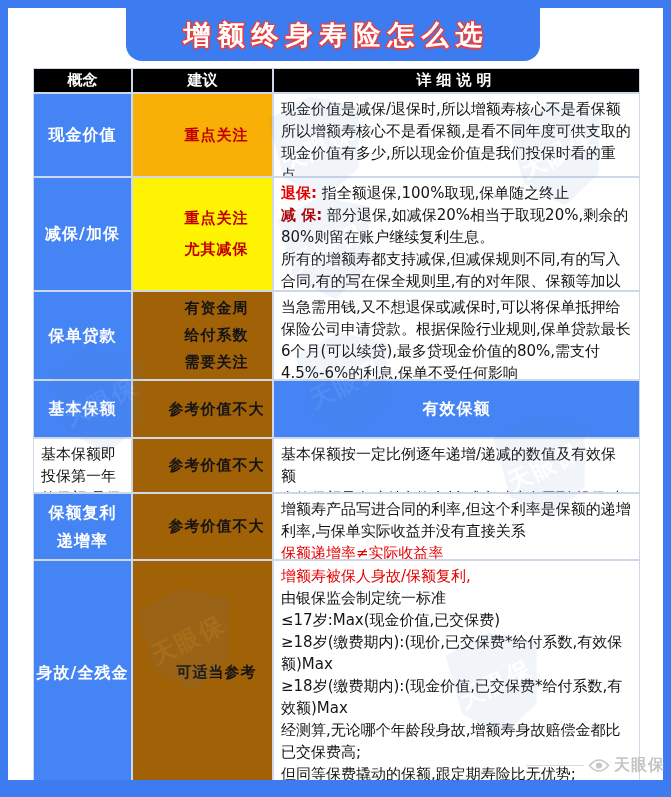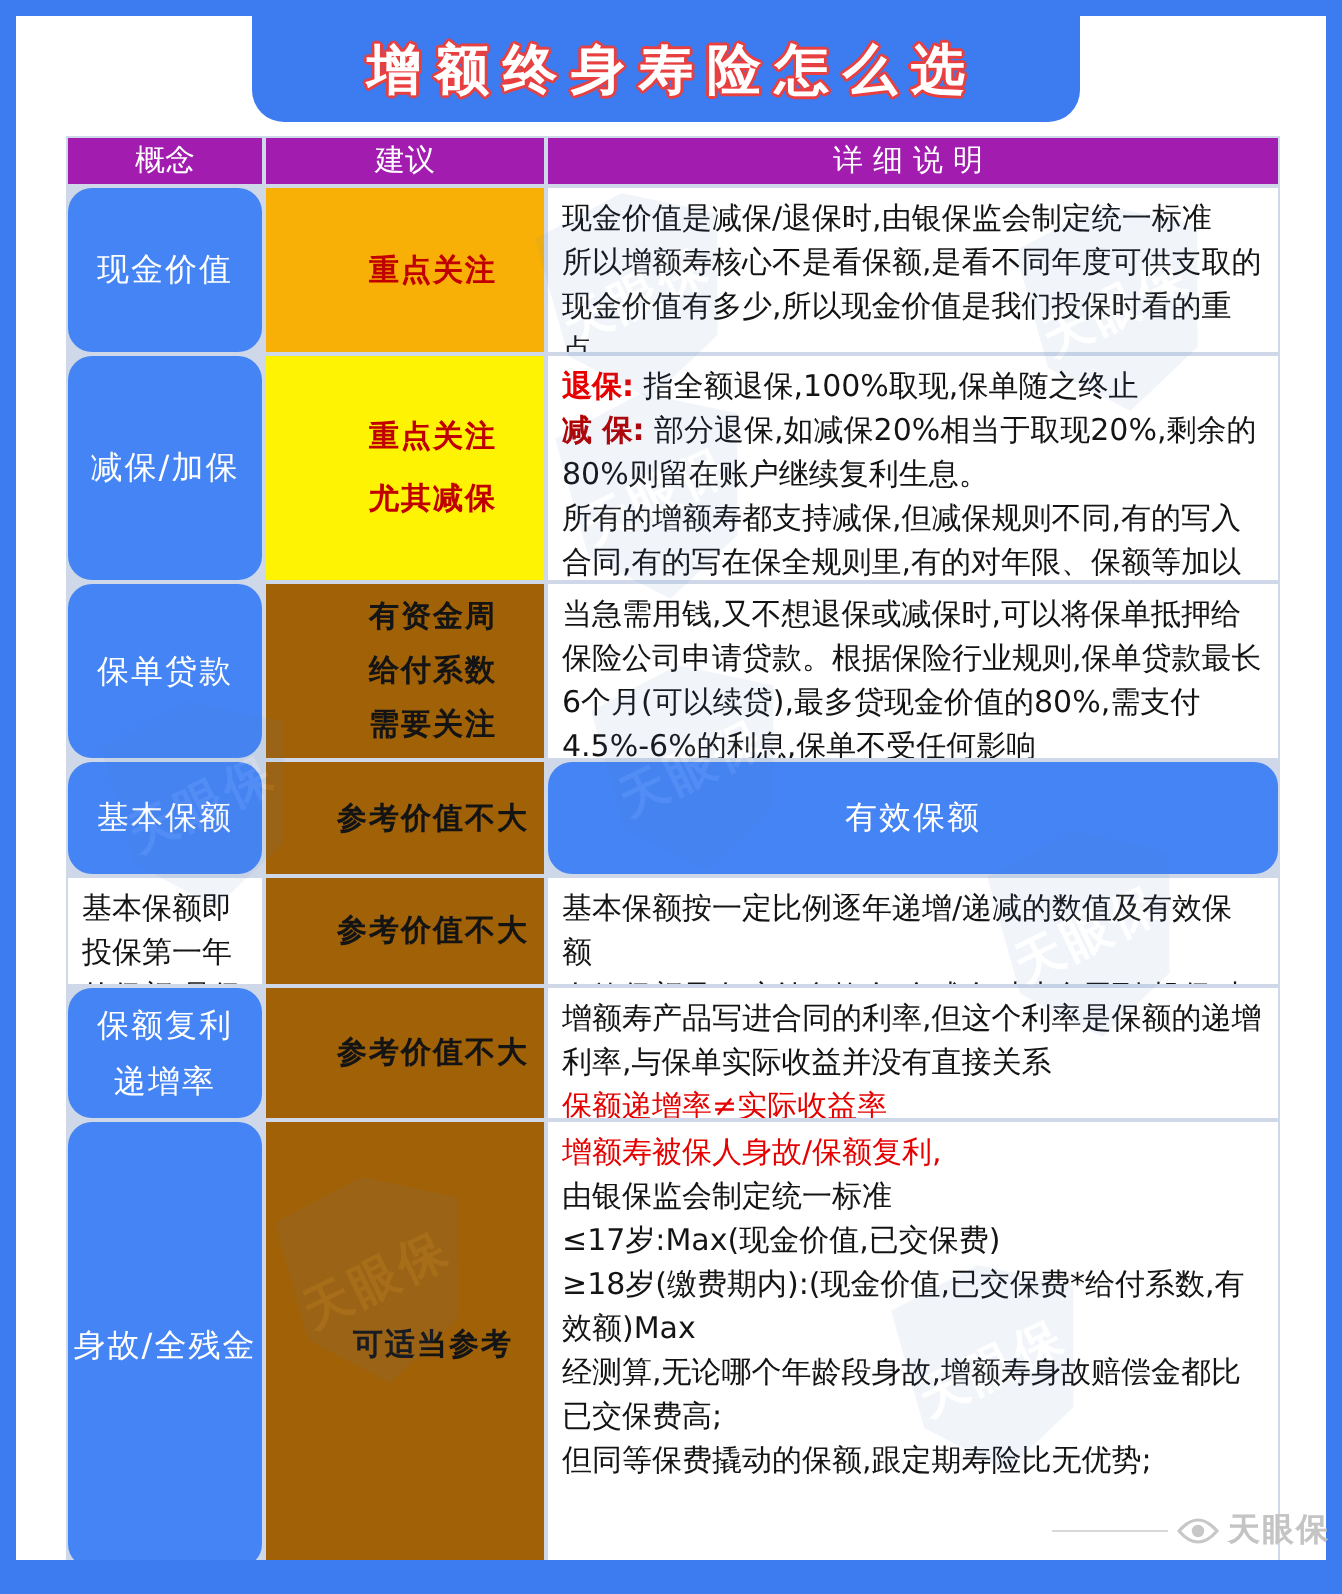--- a/index.html
+++ b/index.html
@@ -30,30 +30,29 @@
   }
   
   .info-table{
     position:absolute;left:33px;top:68px;width:607px;
     display:grid;grid-template-columns:97px 139px 1fr;
     gap:2px;background:#cfd8e8;border:1px solid #cfd8e8;
     box-sizing:border-box;z-index:2;
   }
   .cell{box-sizing:border-box;overflow:hidden;}
   .hdr{
-    background:#a21caf;color:#fff;font-weight:normal;font-size:15px;
+    background:#000000;color:#fff;font-weight:bold;font-size:15px;
     display:flex;align-items:center;justify-content:center;
   }
   .hdr.wide{letter-spacing:5px;}
   .concept{
-    background:#4484f4;color:#fff;font-weight:normal;font-size:16px;
+    background:#4484f4;color:#fff;font-weight:bold;font-size:16px;
     letter-spacing:1px;display:flex;flex-direction:column;
     align-items:center;justify-content:center;text-align:right;
     line-height:1.7;
-    border-radius:12px;
   }
   .advice{
     font-weight:bold;font-size:15px;display:flex;flex-direction:column;
     align-items:center;justify-content:center;text-align:center;
     line-height:1.8;letter-spacing:1px;padding-left:28px;
   }
   .adv-orange{background:#f9b006;color:#c00000;}
   .adv-yellow{background:#fdf303;color:#c00000;line-height:2.1;}
   .adv-cream{background:#a16207;color:#141414;}
   .detail{
@@ -142,21 +141,21 @@
       <div class="cell hdr">概念</div>
       <div class="cell hdr">建议</div>
       <div class="cell hdr wide">详细说明</div>
       <div class="cell concept">
         <span>现金价值</span>
       </div>
       <div class="cell advice adv-orange">
         <span>重点关注</span>
       </div>
       <div class="cell detail">
-        <div class="line"><span>现金价值是减保/退保时,由银保监会制定统一标准</span></div>
+        <div class="line"><span>现金价值是减保/退保时,所以增额寿核心不是看保额</span></div>
         <div class="line"><span>所以增额寿核心不是看保额,是看不同年度可供支取的现金价值有多少,所以现金价值是我们投保时看的重点。</span></div>
       </div>
       <div class="cell concept">
         <span>减保/加保</span>
       </div>
       <div class="cell advice adv-yellow">
         <span>重点关注</span>
         <span>尤其减保</span>
       </div>
       <div class="cell detail">
@@ -209,20 +208,21 @@
       <div class="cell concept">
         <span>身故/全残金</span>
       </div>
       <div class="cell advice adv-cream">
         <span>可适当参考</span>
       </div>
       <div class="cell detail">
         <div class="line"><span style="color: rgb(230, 0, 0);">增额寿被保人身故/保额复利,</span></div>
         <div class="line"><span>由银保监会制定统一标准</span></div>
         <div class="line"><span>≤17岁:Max(现金价值,已交保费)</span></div>
+        <div class="line"><span>≥18岁(缴费期内):(现价,已交保费*给付系数,有效保额)Max</span></div>
         <div class="line"><span>≥18岁(缴费期内):(现金价值,已交保费*给付系数,有效额)Max</span></div>
         <div class="line"><span>经测算,无论哪个年龄段身故,增额寿身故赔偿金都比已交保费高;</span></div>
         <div class="line"><span>但同等保费撬动的保额,跟定期寿险比无优势;</span></div>
       </div>
     </div>
 
   <div class="footer-logo">
     <span class="logo-line"></span>
     <svg width="22" height="15" viewBox="0 0 22 15">
       <path d="M1.5 7.5 Q11 -3.5 20.5 7.5 Q11 18.5 1.5 7.5 Z" fill="none" stroke="#c7c7c7" stroke-width="1.6"></path>

